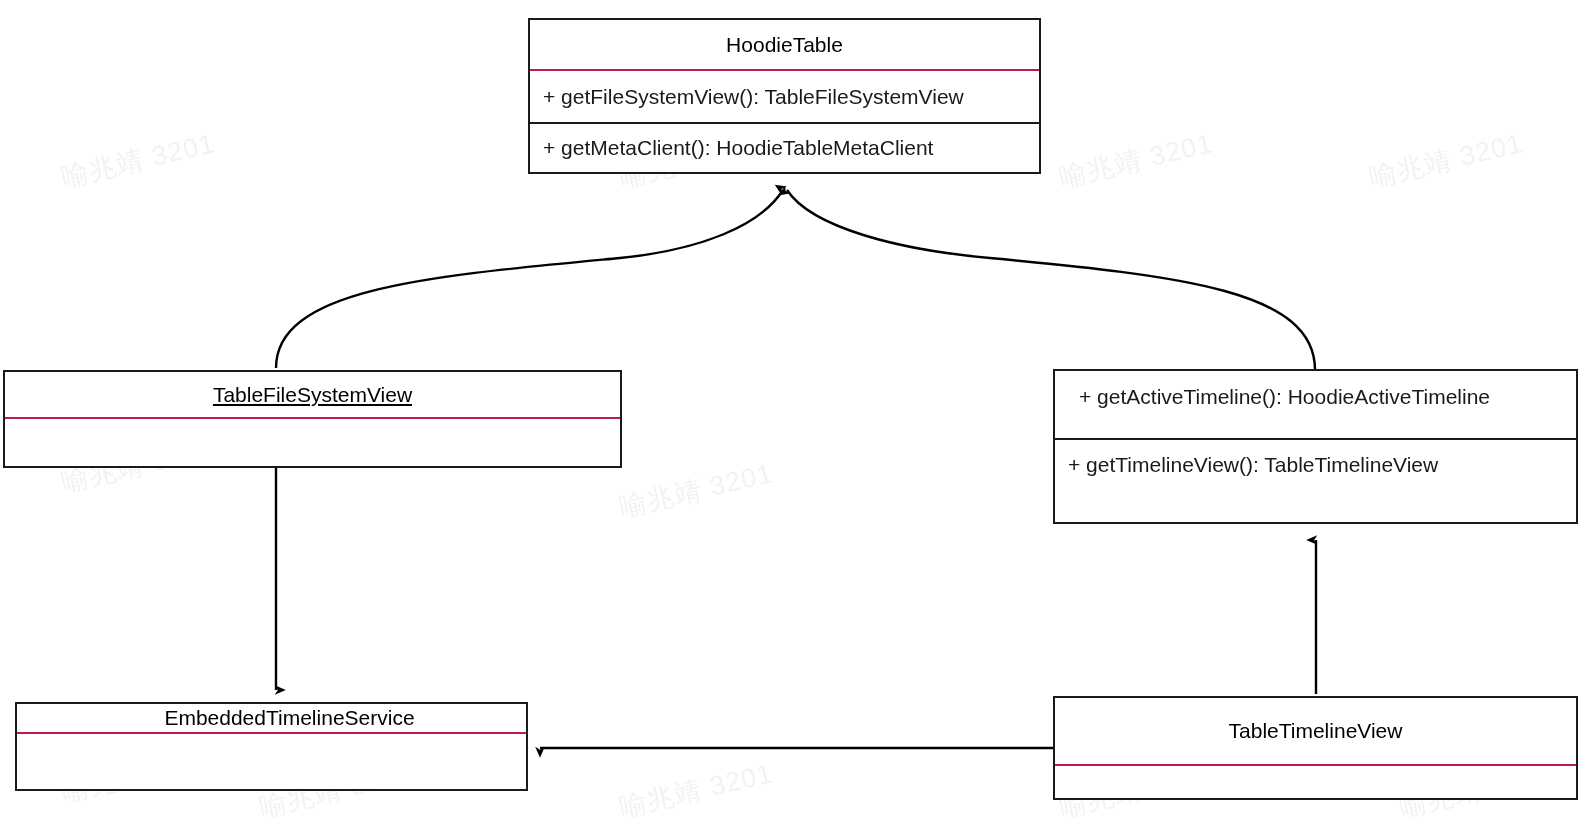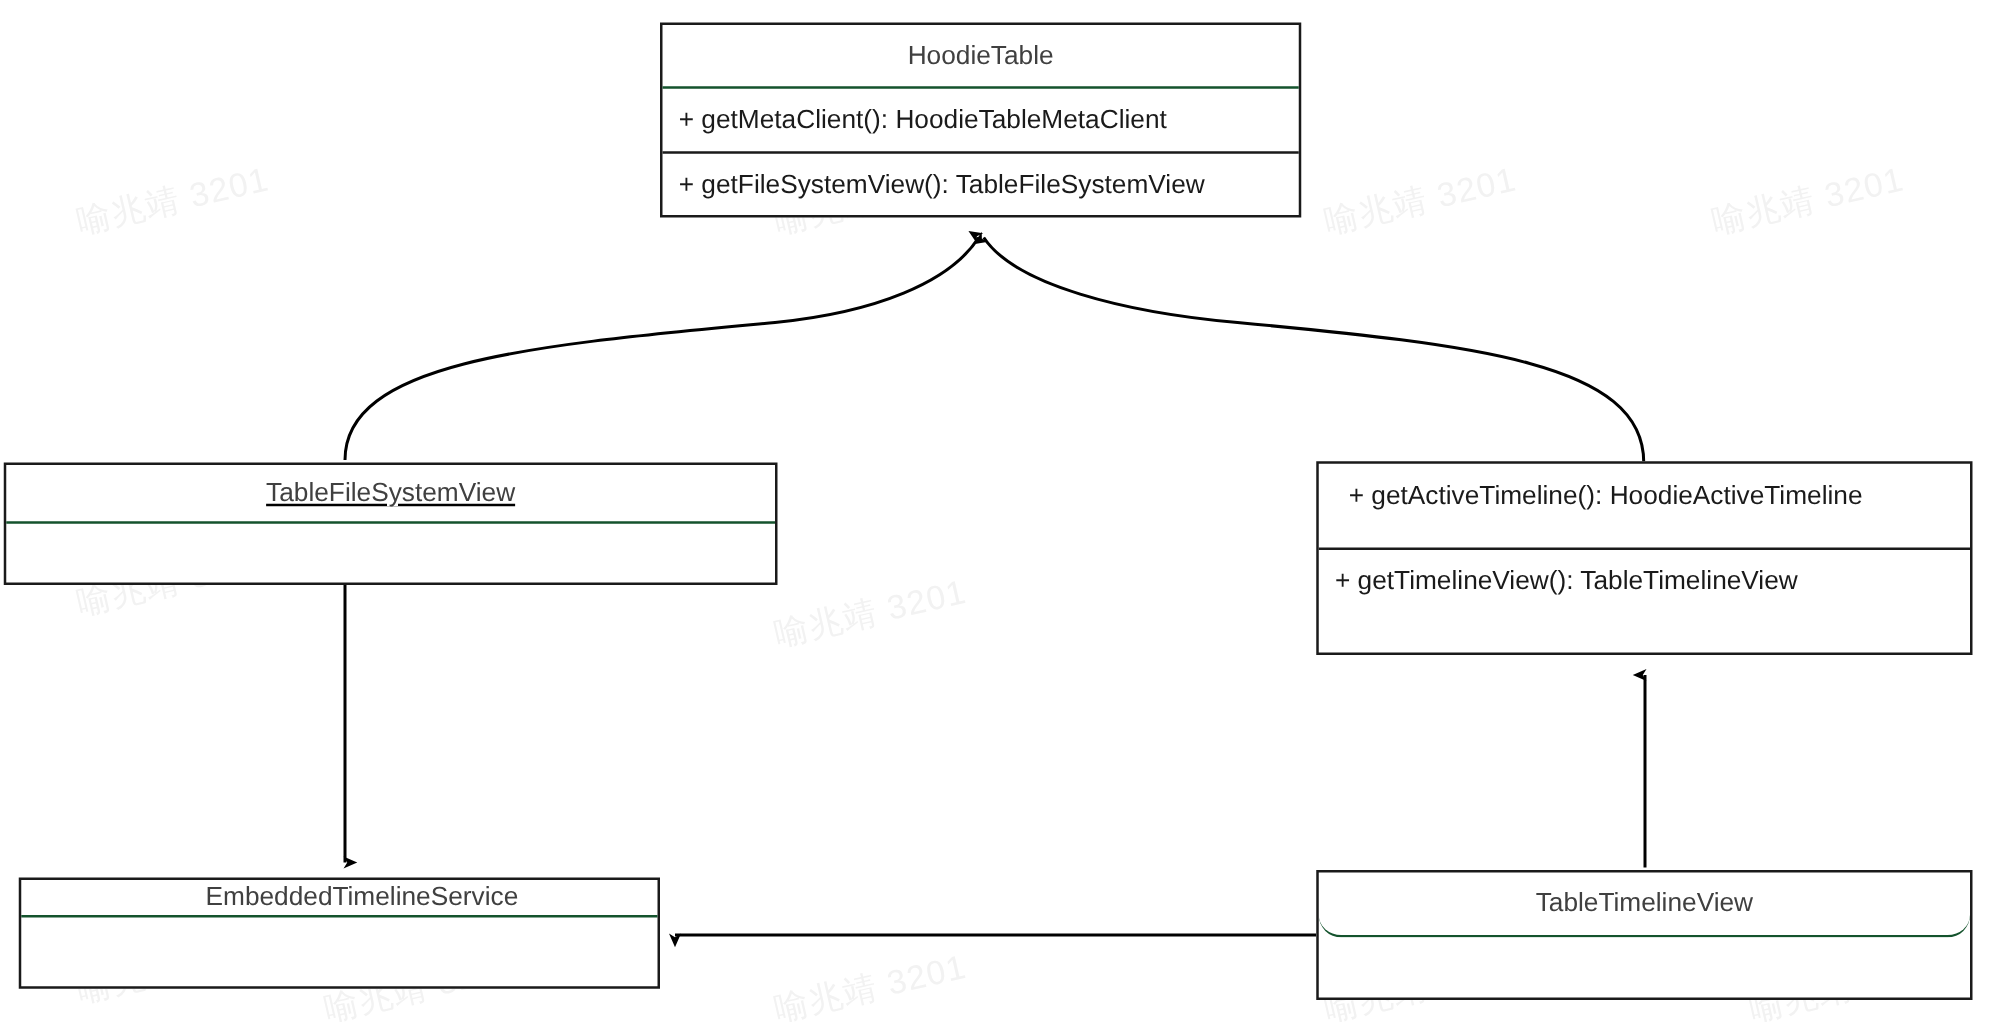--- a/index.html
+++ b/index.html
@@ -46,25 +46,25 @@
     box-sizing: border-box;
     border: 2px solid #1a1a1a;
     background: #ffffff;
     z-index: 3;
   }
   .uml-title {
     box-sizing: border-box;
     width: 100%;
     text-align: center;
     font-size: 21px;
-    color: #404040;
+    color: #000000;
     display: flex;
     align-items: center;
     justify-content: center;
-    border-bottom: 2px solid #14532d;
+    border-bottom: 2px solid #be185d;
     white-space: nowrap;
   }
   .uml-compartment {
     box-sizing: border-box;
     width: 100%;
   }
   .uml-member {
     box-sizing: border-box;
     font-size: 21px;
     color: #1a1a1a;
@@ -134,22 +134,22 @@
     <path d="M 276 468 L 276 690" fill="none" stroke="#000000" stroke-width="2.4" marker-end="url(#arrow-down)"></path>
 
     <path d="M 1316 694 L 1316 540" fill="none" stroke="#000000" stroke-width="2.4" marker-end="url(#arrow-up)"></path>
 
     <path d="M 1053 748 L 540 748" fill="none" stroke="#000000" stroke-width="2.4" marker-end="url(#arrow-left)"></path>
   </svg>
 
   <div class="uml-class" style="left:528px; top:18px; width:513px; height:156px;">
     <div class="uml-title" style="height:51px;">HoodieTable</div>
     <div class="uml-compartment">
+      <div class="uml-member" style="height:51px;">+ getFileSystemView(): TableFileSystemView</div>
       <div class="uml-member" style="height:50px;">+ getMetaClient(): HoodieTableMetaClient</div>
-      <div class="uml-member" style="height:51px;">+ getFileSystemView(): TableFileSystemView</div>
     </div>
   </div>
 
   <div class="uml-class" style="left:3px; top:370px; width:619px; height:98px;text-decoration:underline;">
     <div class="uml-title" style="height:47px;">TableFileSystemView</div>
     <div class="uml-empty" style="height:47px;"></div>
   </div>
 
   <div class="uml-class" style="left:1053px; top:369px; width:525px; height:155px;">
     <div class="uml-compartment">
@@ -157,17 +157,17 @@
       <div class="uml-member" style="height:51px;margin-top:16px;">+ getTimelineView(): TableTimelineView</div>
     </div>
   </div>
 
   <div class="uml-class" style="left:15px; top:702px; width:513px; height:89px;">
     <div class="uml-title" style="height:30px;padding-left:36px;">EmbeddedTimelineService</div>
     <div class="uml-empty" style="height:41px;"></div>
   </div>
 
   <div class="uml-class" style="left:1053px; top:696px; width:525px; height:104px;">
-    <div class="uml-title" style="height:52px;border-radius:18px;">TableTimelineView</div>
+    <div class="uml-title" style="height:68px;">TableTimelineView</div>
     <div class="uml-empty" style="height:50px;"></div>
   </div>
 
 </div>
 
 </body></html>

